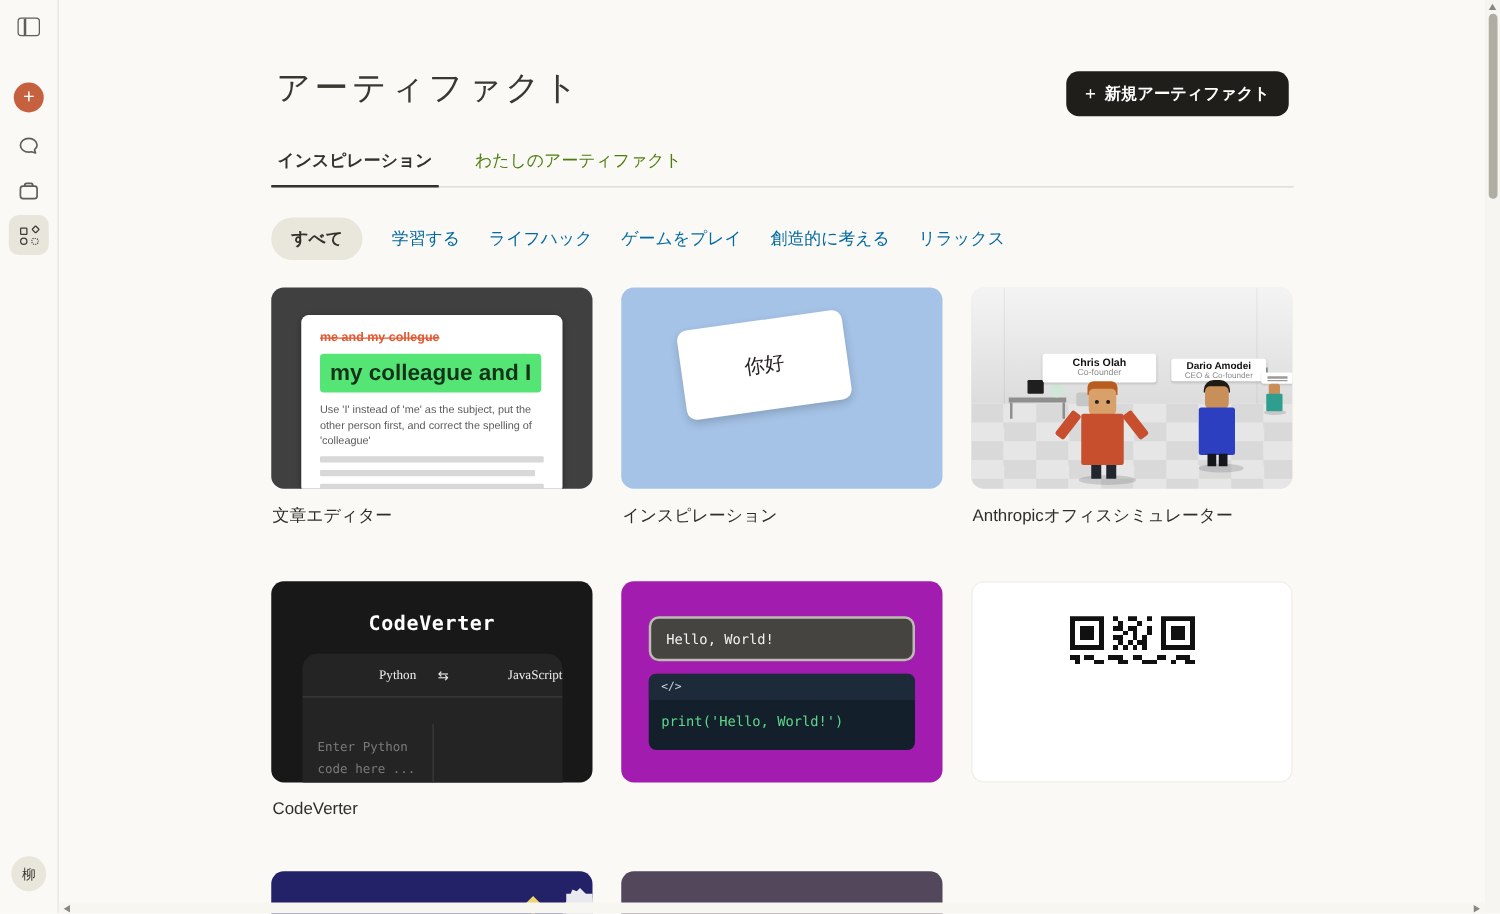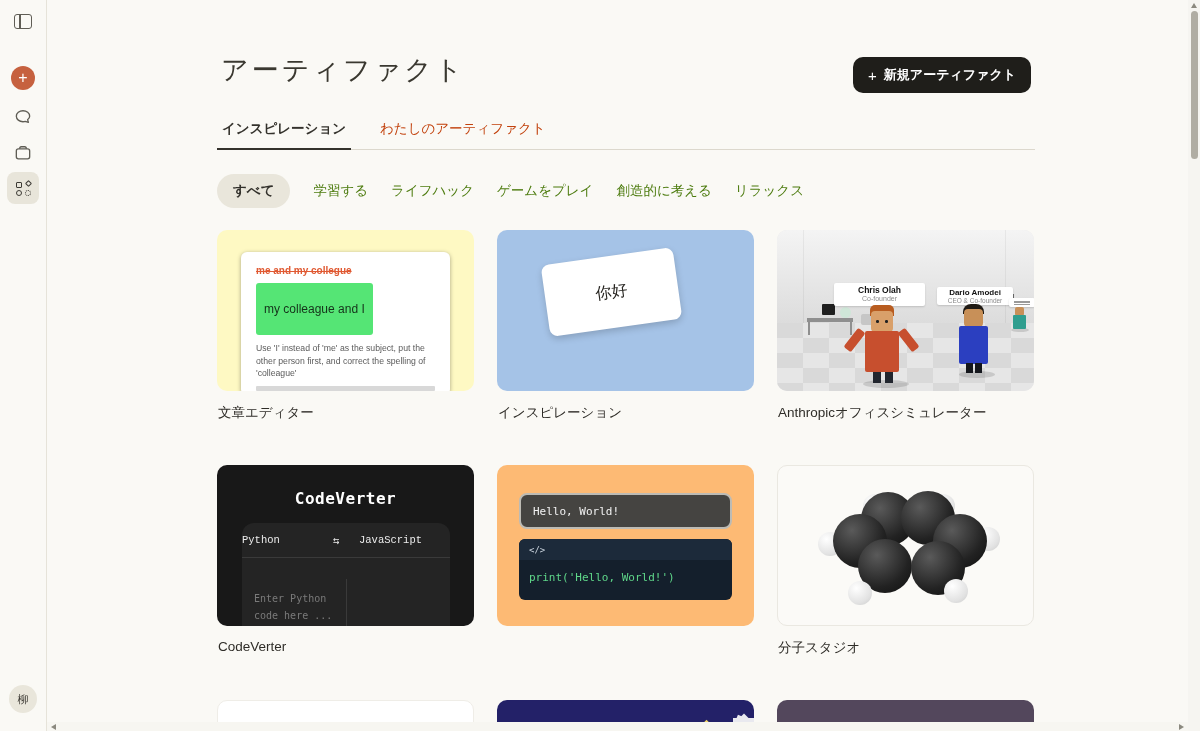--- a/index.html
+++ b/index.html
@@ -30,38 +30,38 @@
   .hscroll .left { position:absolute; left:4px; top:1.5px; width:0; height:0; border-top:3.5px solid transparent; border-bottom:3.5px solid transparent; border-right:5px solid #8b897f; }
   .hscroll .right { position:absolute; right:4px; top:1.5px; width:0; height:0; border-top:3.5px solid transparent; border-bottom:3.5px solid transparent; border-left:5px solid #8b897f; }
 
   
   .content { position:absolute; left:217px; top:0; width:818px; height:731px; }
   .page-title { position:absolute; left:4px; top:52px; font-family:"Liberation Serif","DejaVu Serif",serif; font-size:27px; font-weight:400; color:#3a3830; letter-spacing:3px; }
   .new-btn { position:absolute; right:4px; top:57px; height:36px; background:#1f1e1a; color:#fff; border:none; border-radius:10px; padding:0 15px; font-size:13px; font-weight:700; display:flex; align-items:center; gap:7px; cursor:pointer; font-family:"Liberation Sans",sans-serif; }
   .new-btn .plus { font-size:15px; font-weight:400; }
 
   .tabs { position:absolute; left:0; top:112px; width:818px; height:38px; border-bottom:1px solid #dcd8cd; display:flex; gap:24px; }
-  .tab { padding:8px 5px; font-size:13.5px; color:#c2410c; cursor:pointer; position:relative; }
+  .tab { padding:8px 5px; font-size:13.5px; color:#4d7c0f; cursor:pointer; position:relative; }
   .tab.active { color:#34322c; font-weight:700; }
   .tab.active::after { content:""; position:absolute; left:0; right:0; bottom:-1px; height:2px; background:#34322c; }
 
   .filters { position:absolute; left:0; top:174px; display:flex; align-items:center; gap:23px; }
-  .pill { font-size:13.5px; color:#4d7c0f; cursor:pointer; white-space:nowrap; }
+  .pill { font-size:13.5px; color:#0369a1; cursor:pointer; white-space:nowrap; }
   .pill.active { background:#e9e6db; color:#32302b; font-weight:700; border-radius:17px; padding:8px 16px; }
 
   .grid { position:absolute; left:0; top:230px; display:grid; grid-template-columns:repeat(3,257px); column-gap:23px; }
   .cell { width:257px; }
   .thumb { position:relative; width:257px; height:161px; border-radius:10px; overflow:hidden; cursor:pointer; }
   .card-label { margin:13px 0 43px 1px; font-size:13.5px; color:#2f2d28; }
 
   
-  .c-editor { background:#fef9c3; }
+  .c-editor { background:#404040; }
   .paper { position:absolute; left:24px; right:24px; top:22px; bottom:-4px; background:#fff; border-radius:6px; box-shadow:0 1px 4px rgba(0,0,0,.35); padding:13px 15px; }
   .strike { font-size:10px; font-weight:700; color:#e05a33; text-decoration:line-through; }
-  .hl { display:inline-block; margin-top:7px; background:#55e575; color:#15321a; font-size:12px; font-weight:400; padding:19px 8px; border-radius:3px; }
+  .hl { display:inline-block; margin-top:7px; background:#55e575; color:#15321a; font-size:18px; font-weight:700; padding:5px 8px; border-radius:3px; }
   .note { margin-top:7px; font-size:8.7px; line-height:1.45; color:#5b5b5b; }
   .bars div { height:5px; background:#d8d8d8; margin-top:6px; border-radius:1px; }
   .bars .b2 { width:96%; }
 
   
   .c-flash { background:#a5c3e7; }
   .fc-back { position:absolute; left:77px; top:72px; width:133px; height:66px; background:#f6f2e6; border-radius:8px; box-shadow:0 2px 5px rgba(0,0,0,.12); display:flex; align-items:center; justify-content:center; font-size:16px; color:#a9a59b; }
   .fc-front { position:absolute; left:48px; top:26px; width:133px; height:72px; background:#fff; border-radius:8px; box-shadow:0 3px 7px rgba(0,0,0,.18); transform:rotate(-8deg); display:flex; align-items:center; justify-content:center; font-size:16px; color:#25231f; }
 
   
@@ -101,28 +101,28 @@
   .p2-body { left:182px; top:96px; width:29px; height:38px; background:#2b3fc0; border-radius:2px; }
   .p2-legl { left:189px; top:133px; width:6.5px; height:10px; background:#14161c; }
   .p2-legr { left:198px; top:133px; width:6.5px; height:10px; background:#14161c; }
   .p3-head { left:238px; top:77px; width:9px; height:9px; background:#c89058; border-radius:2px; }
   .p3-body { left:236px; top:85px; width:13px; height:14px; background:#2f9e8f; border-radius:1px; }
 
   
   .c-cv { background:#181818; }
   .cv-title { position:absolute; left:0; right:0; top:24px; text-align:center; color:#fff; font-family:"DejaVu Sans Mono",monospace; font-weight:700; font-size:16px; letter-spacing:.5px; }
   .cv-panel { position:absolute; left:25px; right:24px; top:58px; bottom:-6px; background:#242424; border-radius:12px 12px 0 0; }
-  .cv-head { display:grid; grid-template-columns:1fr 26px 1fr; align-items:center; height:35px; border-bottom:1px solid #3a3a3a; color:#ececec; font-family:Liberation Mono, monospace; font-size:10.5px; text-align:left; }
+  .cv-head { display:grid; grid-template-columns:1fr 26px 1fr; align-items:center; height:35px; border-bottom:1px solid #3a3a3a; color:#ececec; font-family:Liberation Serif, serif; font-size:10.5px; text-align:right; }
   .cv-cols { position:absolute; left:0; right:0; top:36px; bottom:0; display:flex;margin-top:20px; }
   .cv-col { flex:1; padding:12px 12px; }
   .cv-col.left { border-right:1px solid #3a3a3a; }
   .cv-ph { color:#7a7a7a; font-family:"DejaVu Sans Mono",monospace; font-size:10px; line-height:1.65; }
 
   
-  .c-py { background:#fdba74; }
+  .c-py { background:#a21caf; }
   .py-input { position:absolute; left:22px; right:22px; top:28px; height:36px; border:2px solid #bdbbb4; border-radius:8px; display:flex; align-items:center; padding-left:12px; color:#f2f2f2; font-family:"DejaVu Sans Mono",monospace; font-size:11px; background:#454441; }
   .py-out { position:absolute; left:22px; right:22px; top:74px; height:61px; background:#141f2c; border-radius:6px; overflow:hidden; }
   .py-toolbar { height:21px; background:#1c2a3a; color:#cdd6e0; font-family:"DejaVu Sans Mono",monospace; font-size:9px; display:flex; align-items:center; padding-left:10px; }
   .py-code { padding:11px 10px; color:#5fd78a; font-family:"DejaVu Sans Mono",monospace; font-size:11px; }
 
   
   .c-mol { background:#fbfaf7; border:1px solid #eae8e1; }
   .atom { position:absolute; border-radius:50%; }
   .C { width:54px; height:54px; background:radial-gradient(circle at 35% 30%, #5a5a5a, #222 62%, #0e0e0e); z-index:2; }
   .H { width:24px; height:24px; background:radial-gradient(circle at 35% 30%, #ffffff, #e2e2e2 65%, #c9c9c9); z-index:1; }
@@ -290,37 +290,20 @@
       <div class="cell">
         <div class="thumb c-py">
           <div class="py-input">Hello, World!</div>
           <div class="py-out">
             <div class="py-toolbar">&lt;/&gt;</div>
             <div class="py-code">print('Hello, World!')</div>
           </div>
         </div>
       </div>
 
-      <div class="cell">
-        <div class="thumb c-mol">
-          <div class="atom H" style="left:85px;top:28px;"></div>
-          <div class="atom H" style="left:153px;top:28px;"></div>
-          <div class="atom H" style="left:40px;top:66px;"></div>
-          <div class="atom H" style="left:198px;top:61px;"></div>
-          <div class="atom C" style="left:83px;top:26px;"></div>
-          <div class="atom C" style="left:123px;top:25px;"></div>
-          <div class="atom C" style="left:55px;top:48px;"></div>
-          <div class="atom C" style="left:155px;top:48px;"></div>
-          <div class="atom C" style="left:80px;top:73px;"></div>
-          <div class="atom C" style="left:133px;top:75px;"></div>
-          <div class="atom H front" style="left:70px;top:115px;"></div>
-          <div class="atom H front" style="left:166px;top:113px;"></div>
-        </div>
-        <div class="card-label">分子スタジオ</div>
-      </div>
 
       <div class="cell">
         <div class="thumb c-qr">
           <svg style="position:absolute;left:78px;top:27px;" width="100" height="100" viewBox="0 0 26 26" shape-rendering="crispEdges">
             <g fill="#111">
               <rect x="0" y="0" width="7" height="7"></rect>
                 <rect x="1" y="1" width="5" height="5" fill="#fff"></rect>
                 <rect x="2" y="2" width="3" height="3"></rect>
               <rect x="19" y="0" width="7" height="7"></rect>
                 <rect x="20" y="1" width="5" height="5" fill="#fff"></rect>

